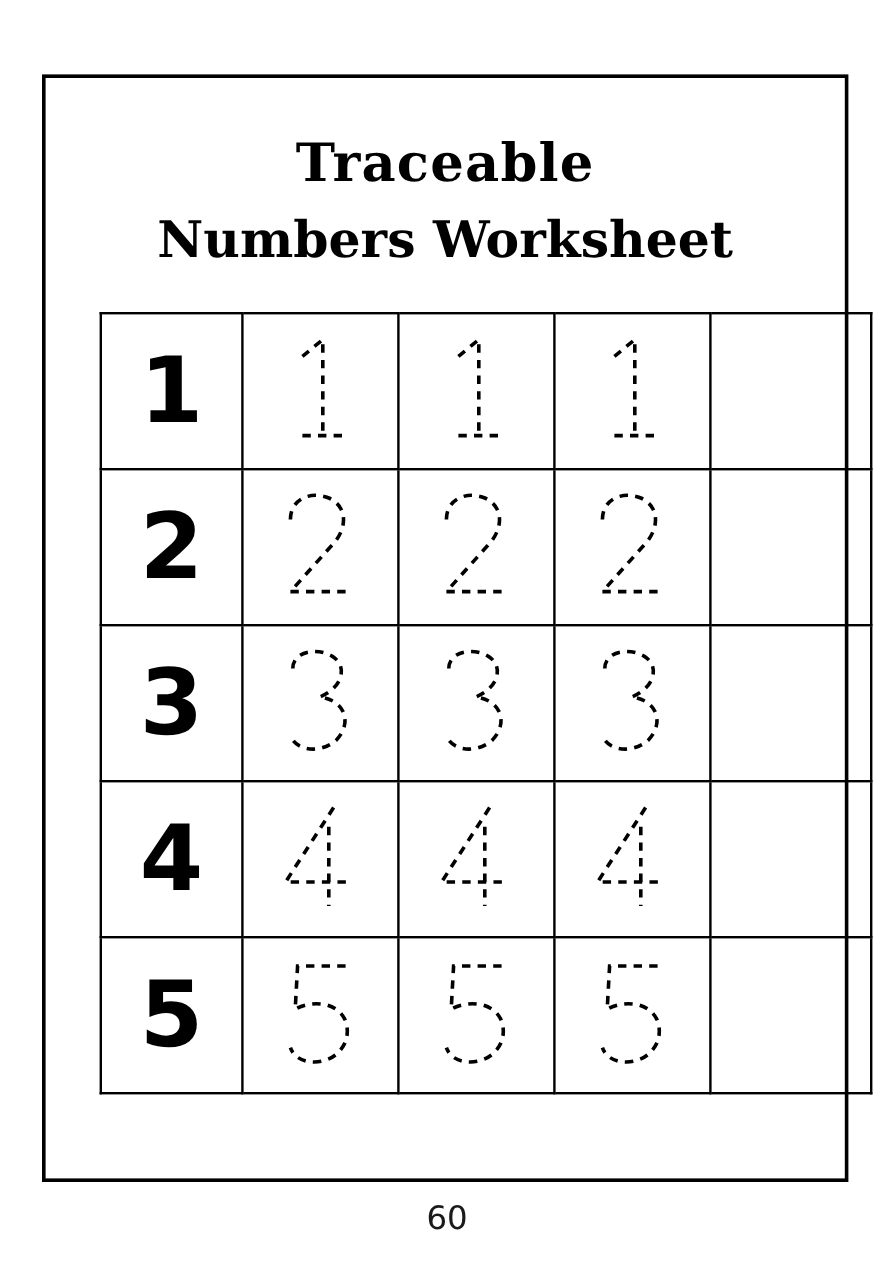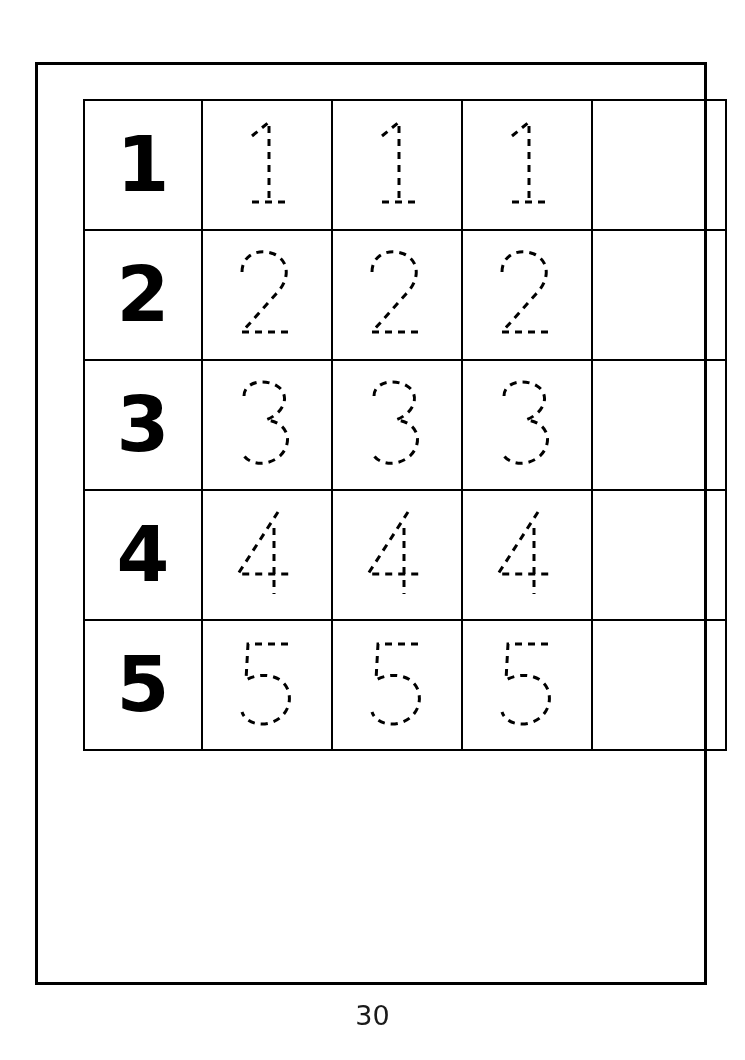--- a/index.html
+++ b/index.html
@@ -97,20 +97,24 @@
     font-family: "DejaVu Sans", sans-serif;
     font-size: 27px;
     color: #1a1a1a;
   }
 </style>
 </head>
 <body>
 
 <div class="page">
 
+  <div class="title-block">
+    <div class="title-line-1">Traceable</div>
+    <div class="title-line-2">Numbers Worksheet</div>
+  </div>
 
   <div class="grid-wrap">
     <table class="trace-grid">
       <tbody>
         <tr>
           <td class="model-cell">
             <span class="model-digit">1</span>
           </td>
           <td class="trace-cell">
             <svg class="trace-digit-svg" width="90" height="110" viewBox="0 0 90 110">
@@ -255,13 +259,13 @@
             </svg>
           </td>
           <td class="blank-cell"></td>
         </tr>
       </tbody>
     </table>
   </div>
 
 </div>
 
-<div class="page-number">30</div>
+<div class="page-number">60</div>
 
 </body></html>

